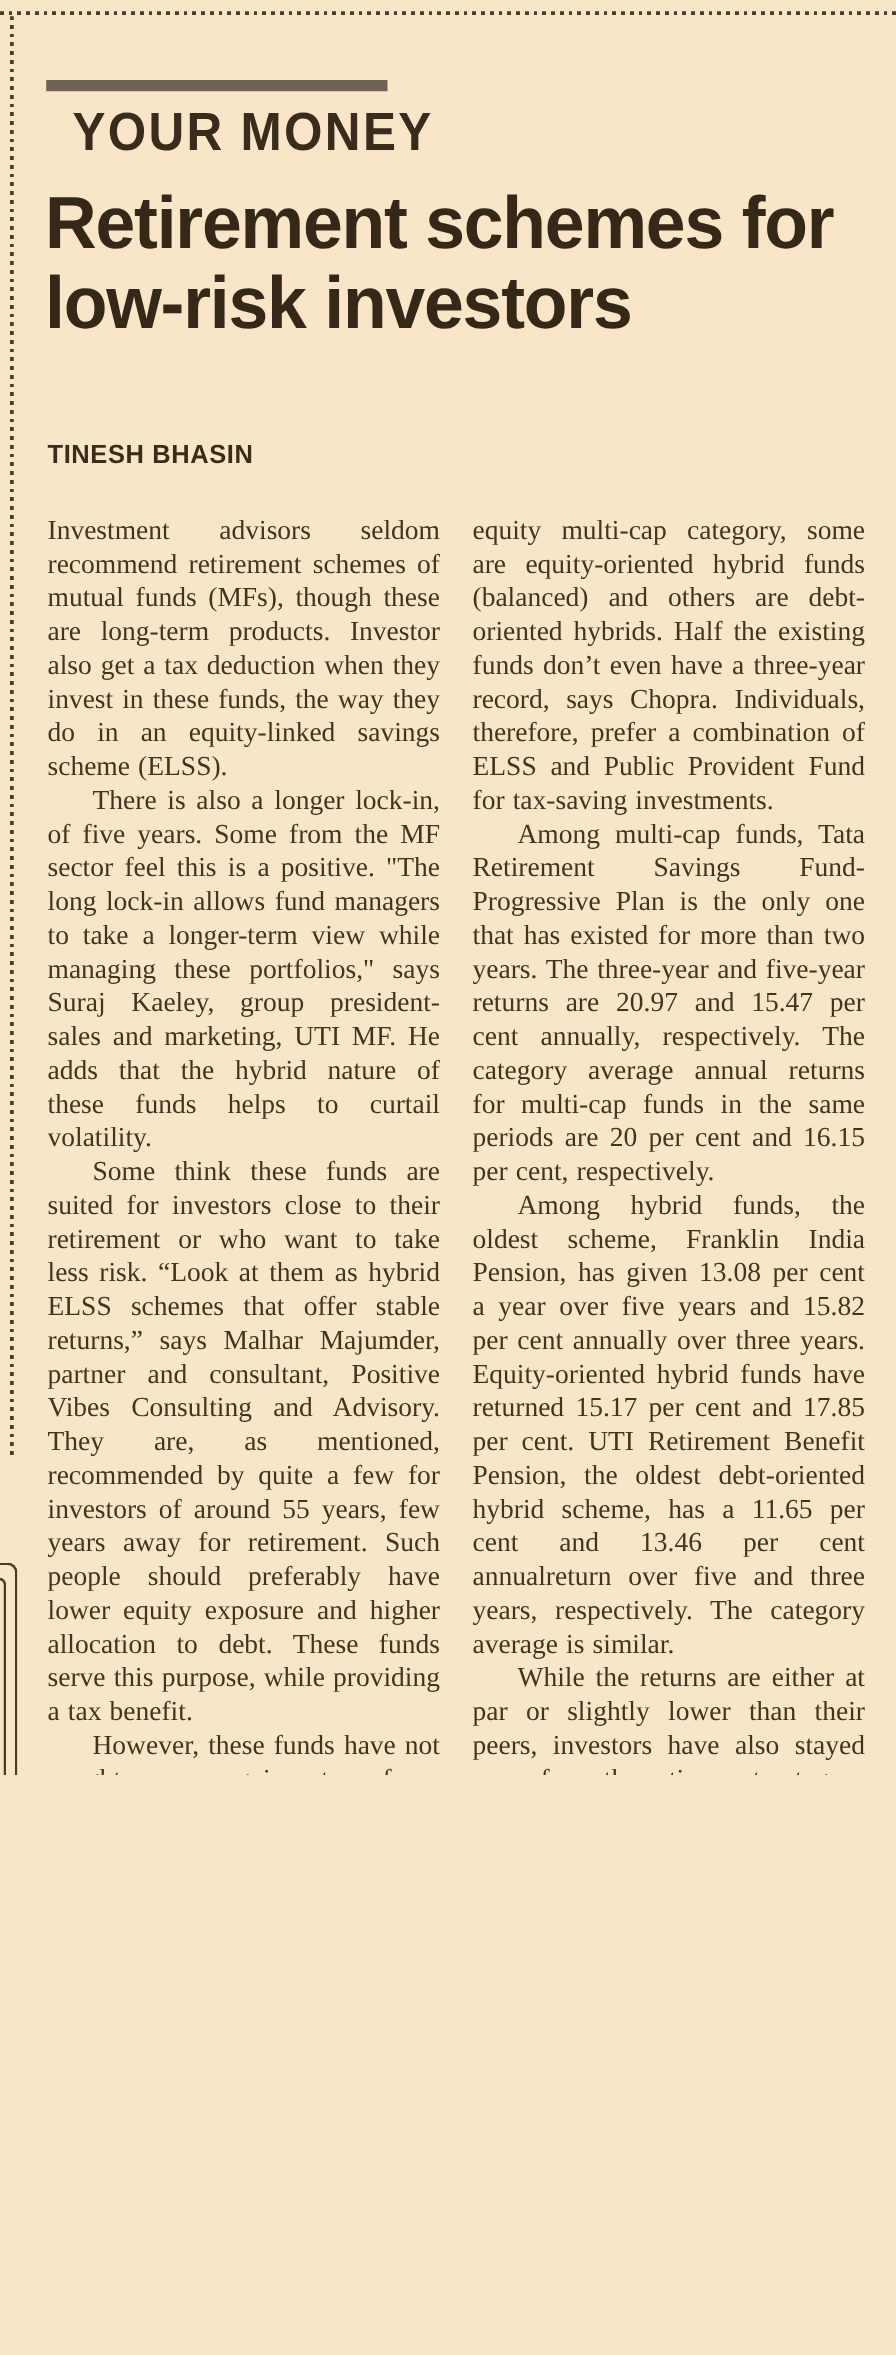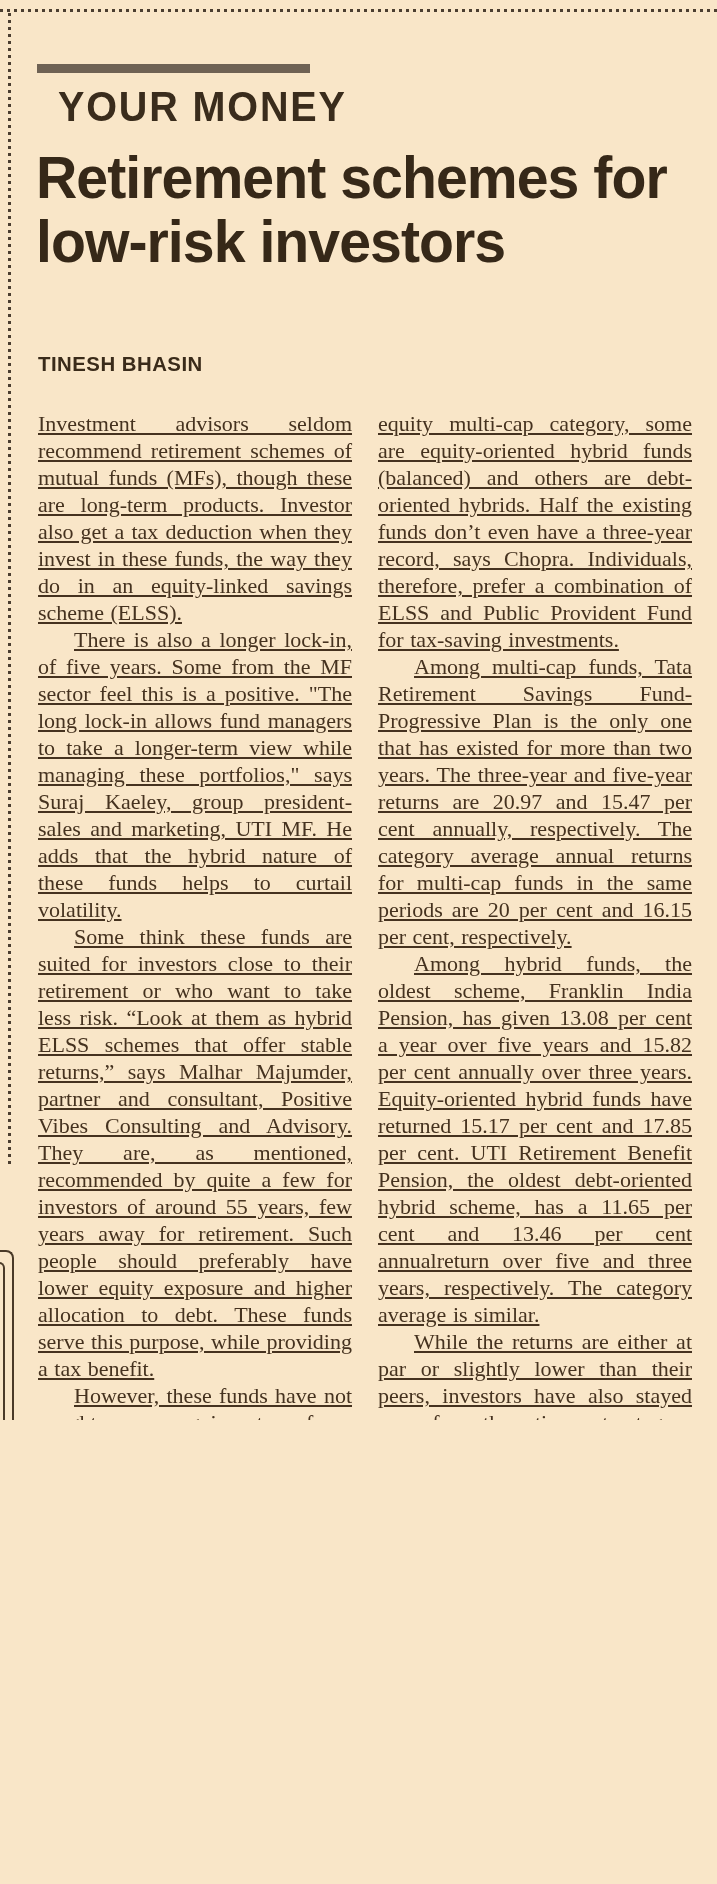--- a/index.html
+++ b/index.html
@@ -41,21 +41,21 @@
   }
   .byline {
     position: absolute; left: 38px; top: 352px;
     font-family: "Liberation Sans", "DejaVu Sans", sans-serif;
     font-weight: 700; font-size: 21px; letter-spacing: 0.5px;
     color: #3a2b1a; transform: scaleX(0.97); transform-origin: left top;
     white-space: nowrap;
   }
   .body-cols {
     position: absolute; left: 38px; top: 410px; width: 654px; height: 1470px;
-    display: flex; gap: 26px; overflow: hidden; text-decoration: underline;
+    display: flex; gap: 26px; overflow: hidden;
   }
   .col { width: 314px; }
   .col p {
     font-size: 22px; line-height: 27px; text-align: justify;
     color: #45321f; word-spacing: 1px;
   }
   .col p.indent { text-indent: 36px; }
   .corner-outer {
     position: absolute; left: -6px; top: 1250px; width: 20px; height: 640px;
     border-top: 2px solid #4a3a28; border-right: 2px solid #4a3a28;

